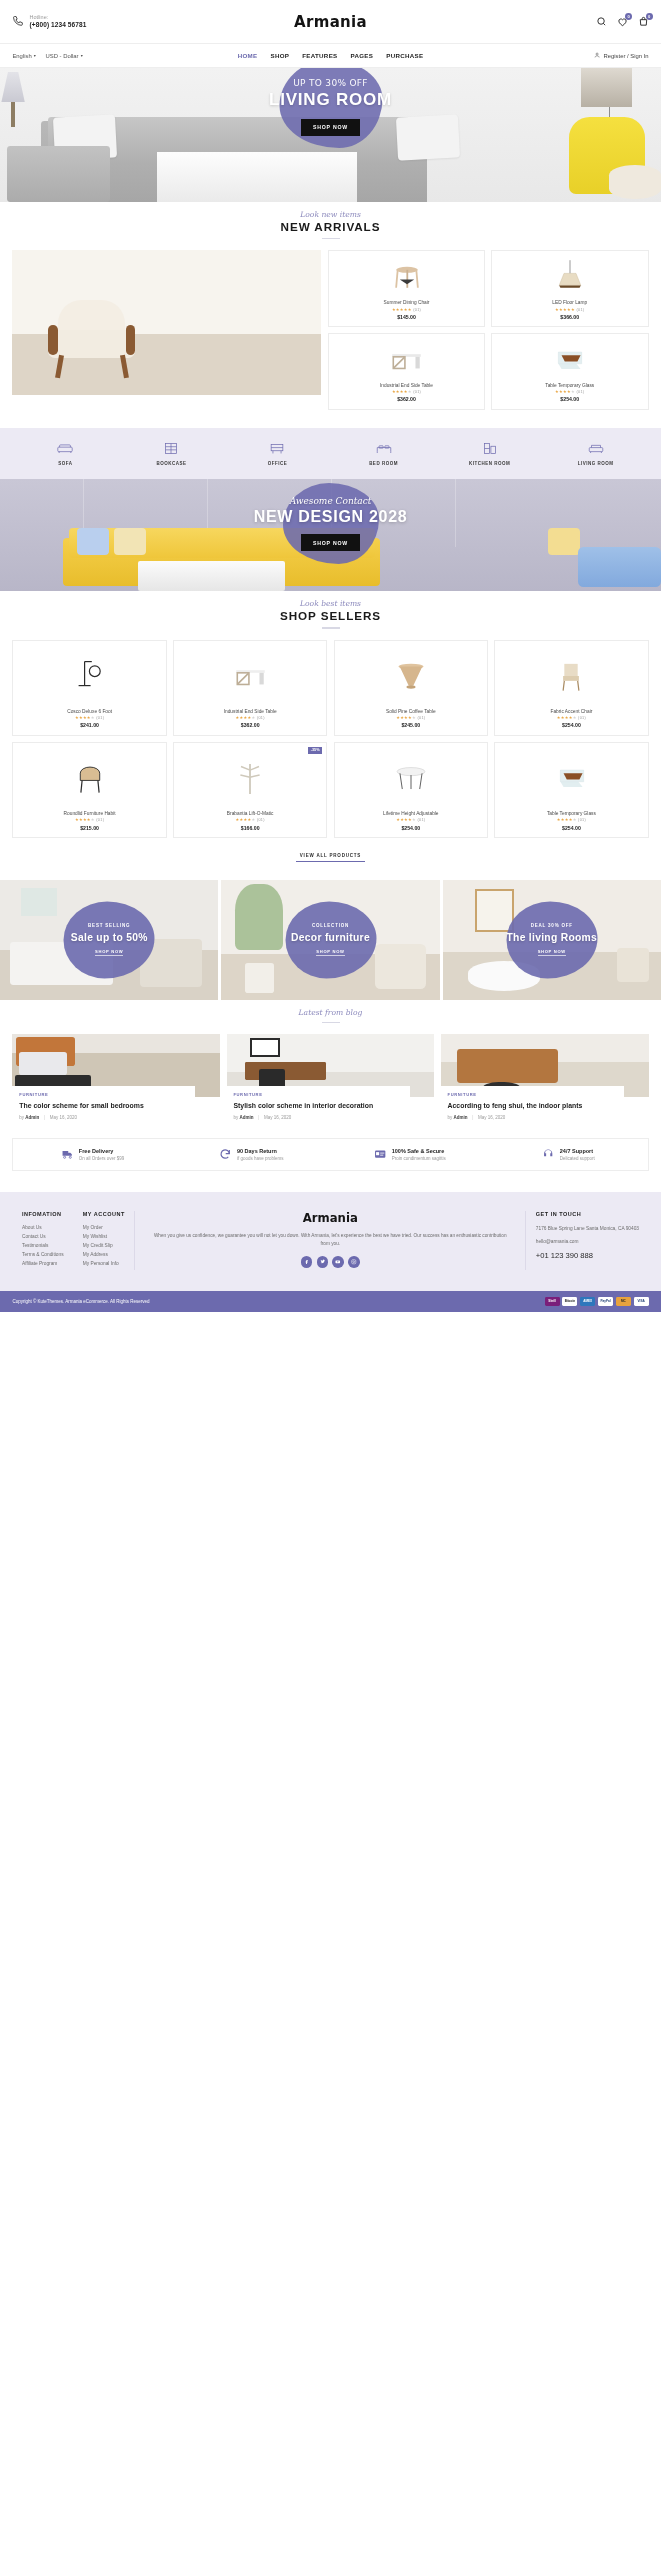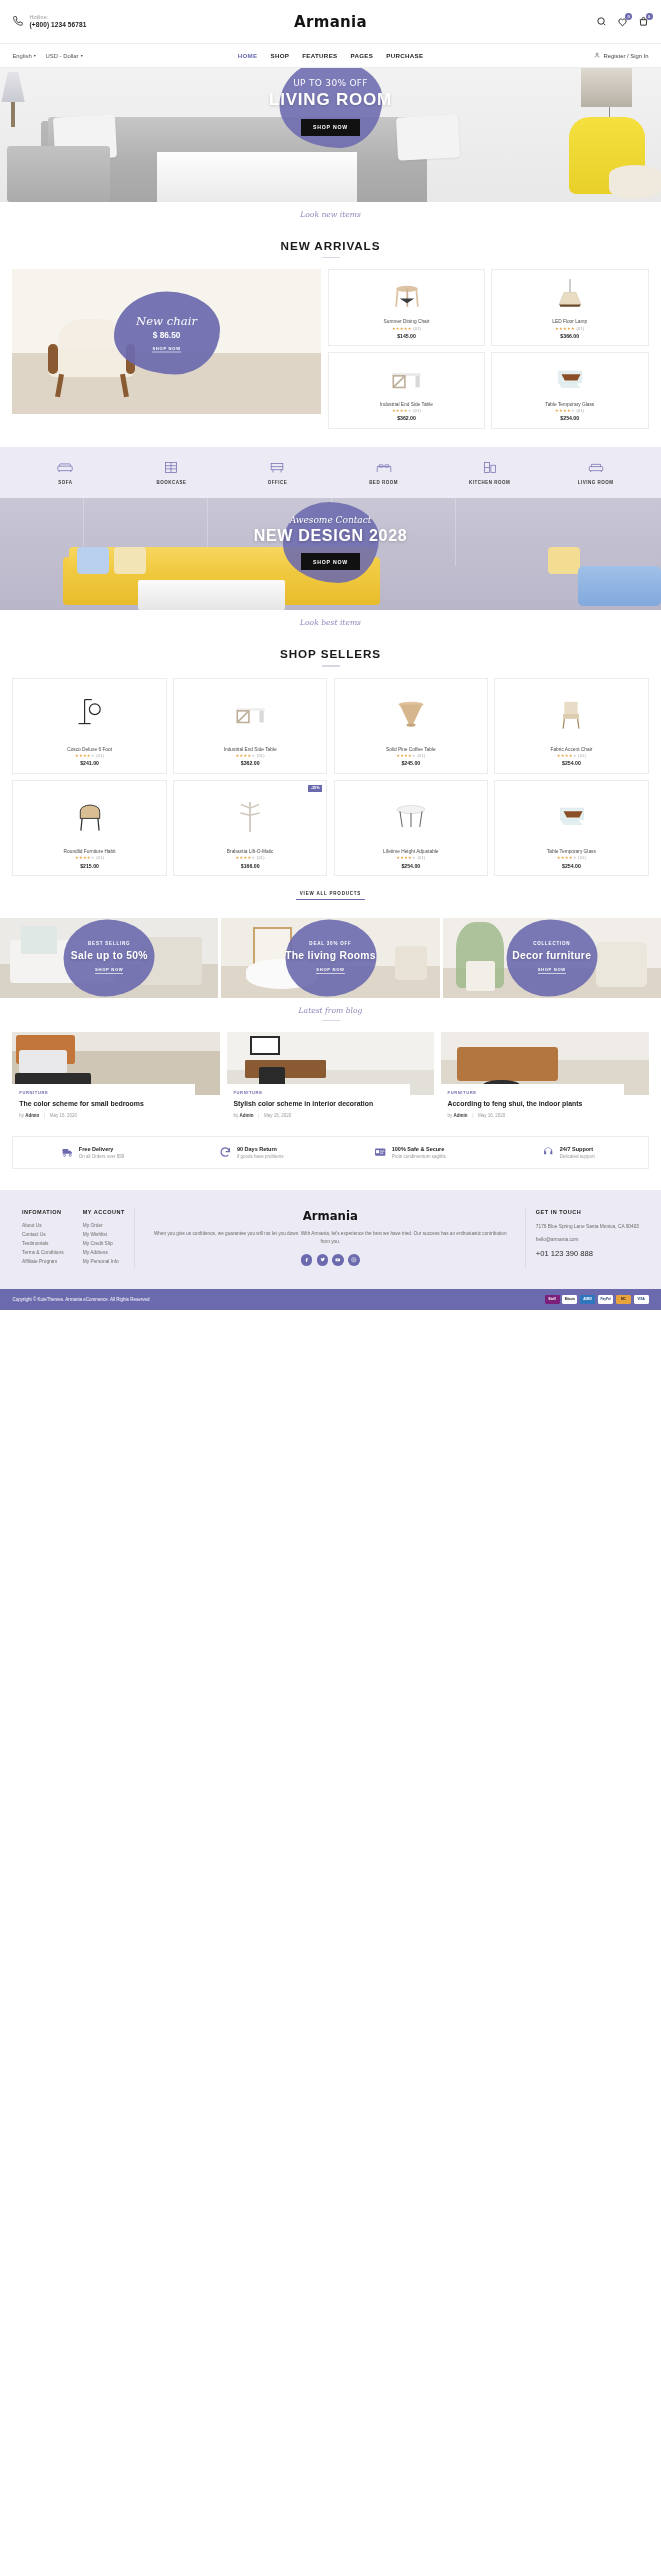--- a/index.html
+++ b/index.html
@@ -64,21 +64,21 @@
   .hero-sub { font-size:9px; letter-spacing:0.3px; opacity:.95;
               font-family:"DejaVu Sans", sans-serif; }
   .hero-ttl { font-size:17px; font-weight:bold; letter-spacing:0.8px; margin-top:2.8px;
               text-shadow:0 0.7px 2.8px rgba(0,0,0,.18); }
   .btn-dark { display:inline-block; background:#111; color:#fff; font-size:5.2px; font-weight:bold;
               letter-spacing:0.8px; padding:5.5px 12.4px; margin-top:8.3px; cursor:pointer; }
   
   .sec-head { text-align:center; padding:8px 0 11px; }
   .sec-script { font-size:7.6px; color:#8d8bbd; font-style:italic;
                 font-family:"DejaVu Serif", serif; }
-  .sec-title { font-size:11.7px; font-weight:bold; letter-spacing:0.9px; color:#1a1a1a; margin-top:20px; }
+  .sec-title { font-size:11.7px; font-weight:bold; letter-spacing:0.9px; color:#1a1a1a; margin-top:1px; }
   .sec-dash { width:18px; height:1.4px; background:#d8d8e4; margin:4.8px auto 0; }
   
   .na-wrap { display:flex; gap:6.9px; padding:0 12.4px 18px; }
   .na-feat { position:relative; width:49%; height:145px; background:#efeae2; overflow:hidden; }
   .nf-floor { position:absolute; inset:0; background:linear-gradient(180deg,#f7f4ee 0 58%,#ded5c7 58% 100%); }
   .nf-chair { position:absolute; left:36px; bottom:16.5px; width:87px; height:77px; }
   .nf-seat { position:absolute; bottom:20.7px; left:0; width:87px; height:27.6px;
              background:#f2ece1; border-radius:6.9px; }
   .nf-bk { position:absolute; bottom:40px; left:9.6px; width:67px; height:39px;
            background:#f4eee4; border-radius:23.4px 23.4px 5.5px 5.5px; }
@@ -128,21 +128,21 @@
   .t-ttl { font-size:16px; font-weight:bold; letter-spacing:0.7px; margin-top:2.1px;
            text-shadow:0 1.4px 3.4px rgba(0,0,0,.22); }
   
   .bs-grid { display:grid; grid-template-columns:repeat(4,1fr); gap:6.2px; padding:0 12.4px; }
   .bs-grid .pcard { height:96px; }
   .viewall { text-align:center; padding:15px 0 18px; }
   .va-lnk { font-size:4.5px; font-weight:bold; letter-spacing:0.8px; color:#2a2a2a; cursor:pointer; }
   .va-ul { width:69px; height:0.7px; background:#6c6aae; margin:3.4px auto 0; }
   
   .promos { display:flex; gap:2.8px; }
-  .promo { position:relative; flex:1; height:80px; overflow:hidden; }
+  .promo { position:relative; flex:1; height:120px; overflow:hidden; }
   .pr-bg { position:absolute; inset:0; }
   .pr-blob { position:absolute; left:50%; top:50%; transform:translate(-50%,-50%);
              width:91px; height:77px; background:#6c6aae; opacity:.9;
              border-radius:48% 52% 55% 45% / 50% 48% 52% 50%; }
   .pr-txt { position:absolute; inset:0; display:flex; flex-direction:column;
             align-items:center; justify-content:center; color:#fff; text-align:center; }
   .pr-kick { font-size:4.5px; font-weight:bold; letter-spacing:0.8px; }
   .pr-ttl { font-size:10.3px; font-weight:bold; margin-top:3.4px; letter-spacing:0.3px;
             text-shadow:0 0.7px 2.8px rgba(0,0,0,.22); }
   .pr-btn { font-size:4.1px; font-weight:bold; letter-spacing:0.7px; margin-top:6.2px;
@@ -286,25 +286,20 @@
   <div class="na-feat">
     <div class="nf-floor"></div>
     <div class="nf-chair">
       <div class="nf-bk"></div>
         <div class="nf-seat"></div>
       <div class="nf-arm" style="left:0"></div>
         <div class="nf-arm" style="right:0"></div>
       <div class="nf-leg" style="left:8.3px;transform:rotate(10deg)"></div>
       <div class="nf-leg" style="right:8.3px;transform:rotate(-10deg)"></div>
     </div>
-    <div class="na-blob">
-      <div class="na-s1">New chair</div>
-      <div class="na-s2">$ 86.50</div>
-      <div class="na-btn">SHOP NOW</div>
-    </div>
   </div>
 
   <div class="na-grid">
 
     <div class="pcard">
       <div class="p-img">
         <svg width="36" height="36" viewBox="0 0 60 60">
             <ellipse cx="30" cy="18" rx="18" ry="5" fill="#dcc3a4"></ellipse>
             <rect x="13" y="18" width="3" height="30" fill="#dcc3a4" transform="rotate(5 14 18)"></rect>
             <rect x="44" y="18" width="3" height="30" fill="#dcc3a4" transform="rotate(-5 45 18)"></rect>
@@ -558,42 +553,42 @@
       <div style="position:absolute;left:20.7px;top:8.3px;width:36px;height:27.6px;background:#dfe8e4"></div>
     </div>
     <div class="pr-blob"></div>
     <div class="pr-txt">
       <div class="pr-kick">BEST SELLING</div>
       <div class="pr-ttl">Sale up to 50%</div>
       <div class="pr-btn">SHOP NOW</div>
     </div>
   </div>
   <div class="promo">
+    <div class="pr-bg" style="background:linear-gradient(180deg,#f1eee9 0 62%,#ddd5c8 62% 100%)">
+      <div style="position:absolute;left:13.8px;top:4.1px;width:48px;height:66px;background:#9fba8c;border-radius:40% 40% 10% 10%;opacity:.85"></div>
+      <div style="position:absolute;left:23.4px;bottom:6.9px;width:29px;height:30px;background:#f2efe9;border-radius:2.8px"></div>
+      <div style="position:absolute;right:13.8px;bottom:11px;width:51px;height:45px;background:#ece7dd;border-radius:5.5px"></div>
+    </div>
+    <div class="pr-blob"></div>
+    <div class="pr-txt">
+      <div class="pr-kick">COLLECTION</div>
+      <div class="pr-ttl">Decor furniture</div>
+      <div class="pr-btn">SHOP NOW</div>
+    </div>
+  </div>
+  <div class="promo">
     <div class="pr-bg" style="background:linear-gradient(180deg,#f0ece6 0 60%,#ddd6c9 60% 100%)">
       <div style="position:absolute;left:32px;top:9.6px;width:39px;height:43px;border:2.1px solid #c9a46d;background:#f6f3ec"></div>
       <div style="position:absolute;left:25px;bottom:8.3px;width:72px;height:30px;background:#fafafa;border-radius:50%/40%"></div>
       <div style="position:absolute;right:12.4px;bottom:18px;width:32px;height:34px;background:#e9e3d7;border-radius:4.1px"></div>
     </div>
     <div class="pr-blob"></div>
     <div class="pr-txt">
       <div class="pr-kick">DEAL 30% OFF</div>
       <div class="pr-ttl">The living Rooms</div>
-      <div class="pr-btn">SHOP NOW</div>
-    </div>
-  </div>
-  <div class="promo">
-    <div class="pr-bg" style="background:linear-gradient(180deg,#f1eee9 0 62%,#ddd5c8 62% 100%)">
-      <div style="position:absolute;left:13.8px;top:4.1px;width:48px;height:66px;background:#9fba8c;border-radius:40% 40% 10% 10%;opacity:.85"></div>
-      <div style="position:absolute;left:23.4px;bottom:6.9px;width:29px;height:30px;background:#f2efe9;border-radius:2.8px"></div>
-      <div style="position:absolute;right:13.8px;bottom:11px;width:51px;height:45px;background:#ece7dd;border-radius:5.5px"></div>
-    </div>
-    <div class="pr-blob"></div>
-    <div class="pr-txt">
-      <div class="pr-kick">COLLECTION</div>
-      <div class="pr-ttl">Decor furniture</div>
       <div class="pr-btn">SHOP NOW</div>
     </div>
   </div>
 </div>
 
 <div class="sec-head">
   <div class="sec-script">Latest from blog</div>
   <div class="sec-dash"></div>
 </div>
 

